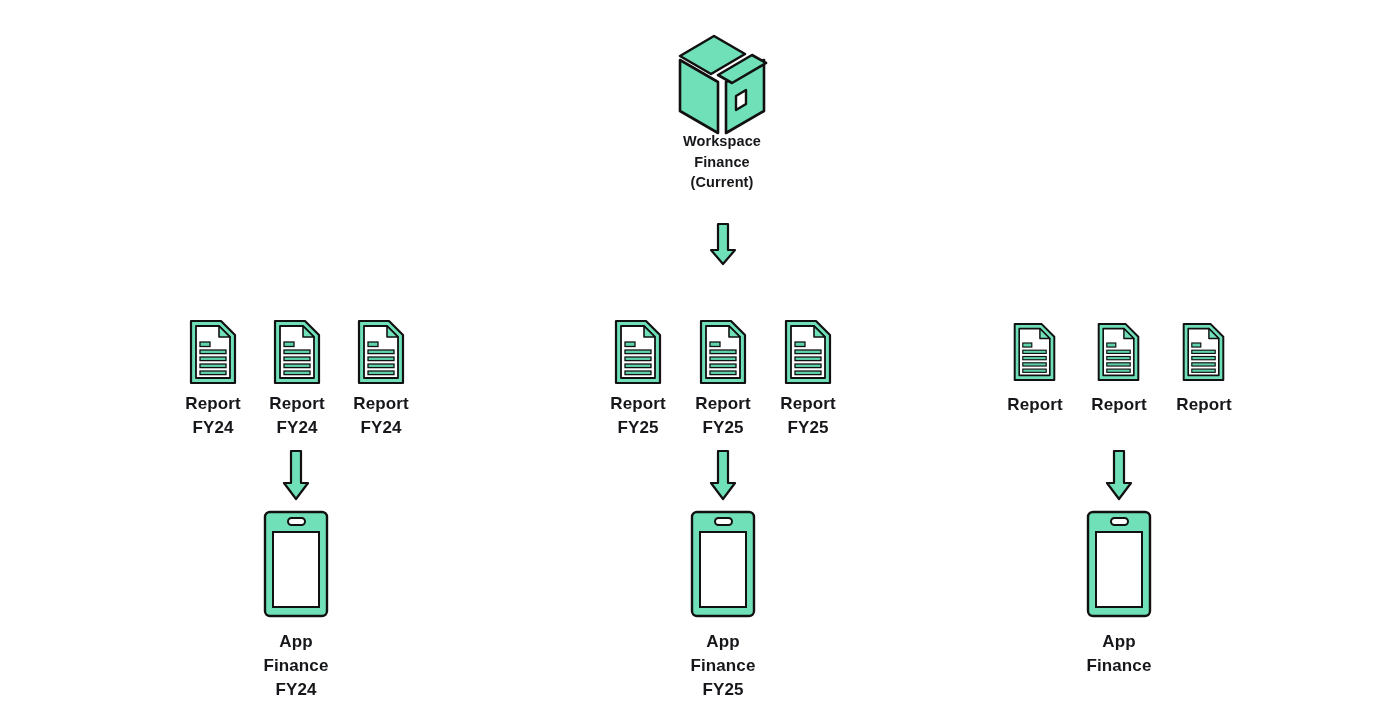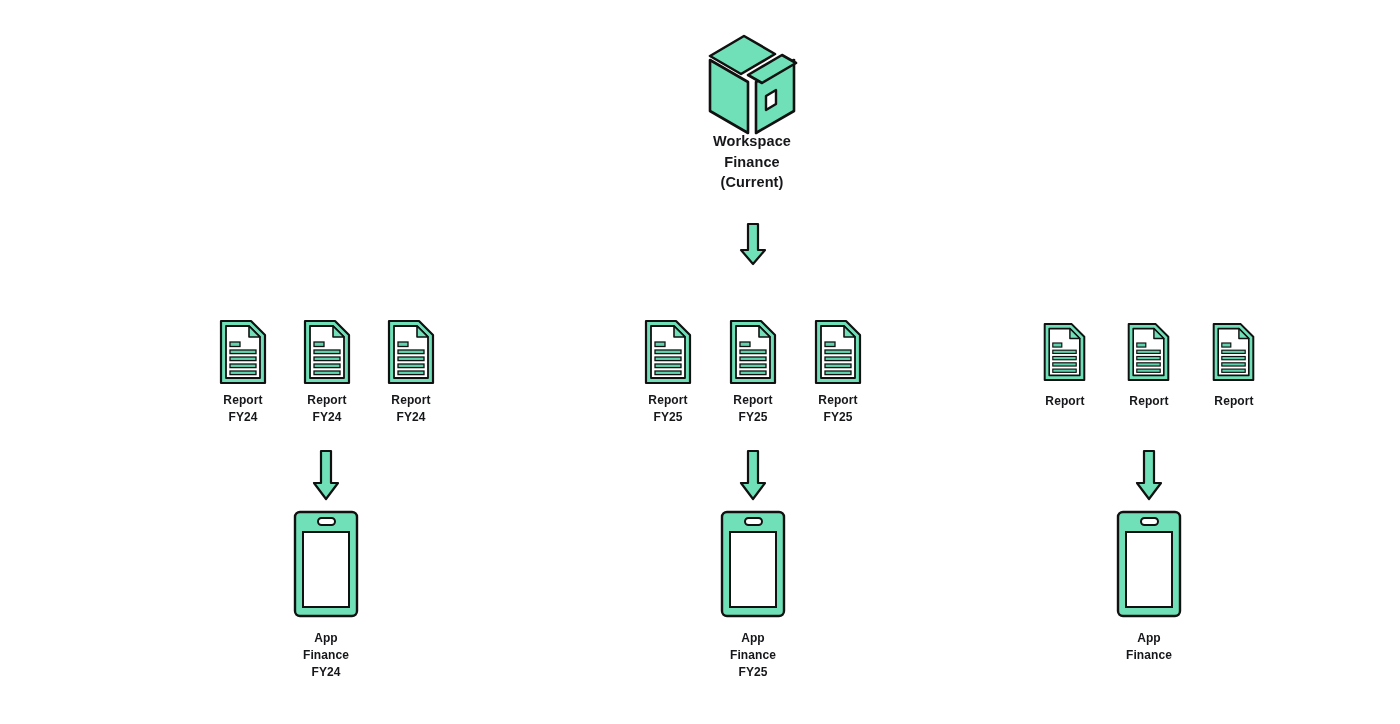--- a/index.html
+++ b/index.html
@@ -10,37 +10,36 @@
   body {
     width: 1400px;
     height: 724px;
     position: relative;
     overflow: hidden;
     font-family: "Liberation Sans", sans-serif;
   }
   .stage {
     position: absolute;
     inset: 0;
-    margin-left: 30px;
   }
   .node {
     position: absolute;
   }
   .label {
     position: absolute;
     text-align: center;
     font-family: "Liberation Sans", sans-serif;
     font-weight: bold;
     color: #16171a;
     line-height: 1.42;
     white-space: pre-line;
     letter-spacing: 0.1px;
   }
   .label-lg { font-size: 14.5px; }
-  .label-md { font-size: 12px; }
+  .label-md { font-size: 17px; }
 
   
   .workspace-box { width: 96px; height: 112px; }
 
   
   .arrow { }
 </style>
 </head>
 <body>
 

